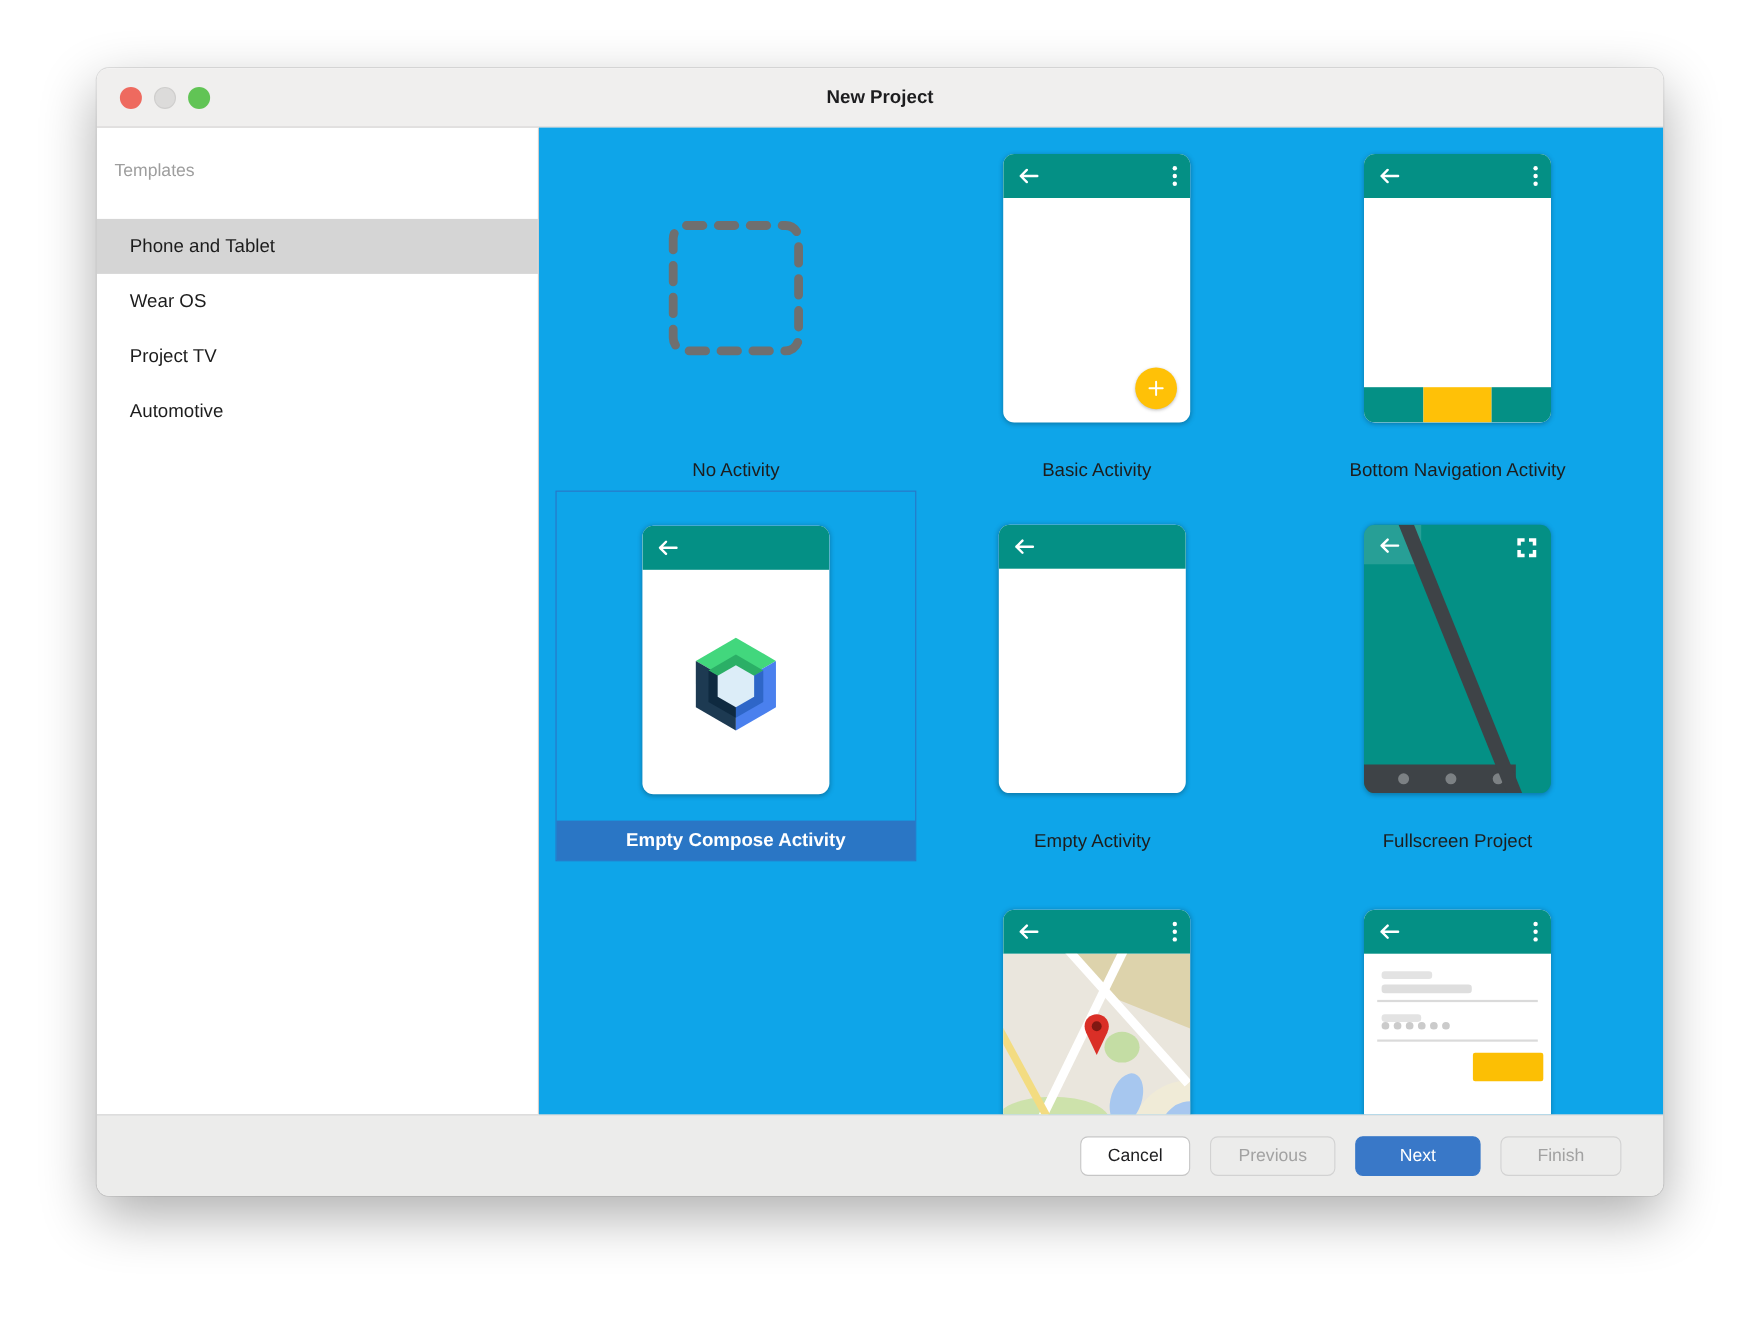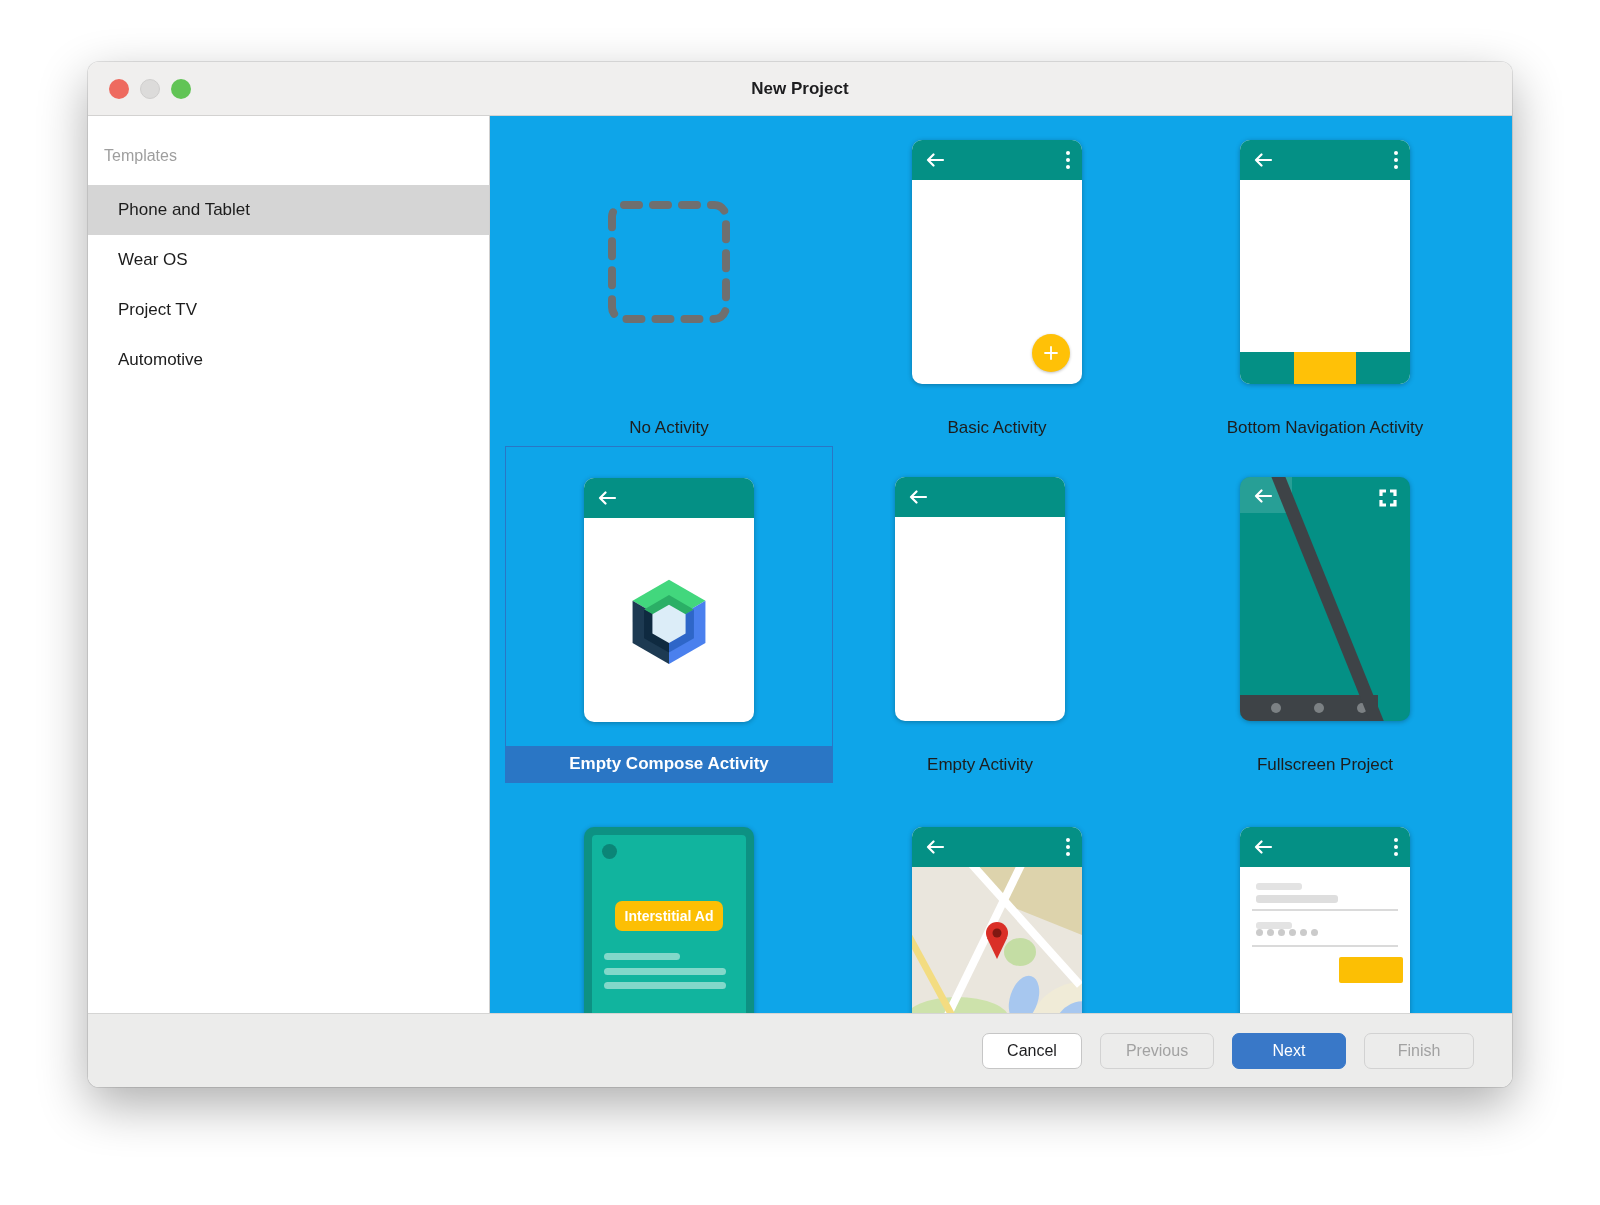--- a/index.html
+++ b/index.html
@@ -14,21 +14,21 @@
   .tl{width:20px;height:20px;border-radius:50%}
   .tl.red{background:#ee6a5f}
   .tl.gray{background:#dcdbda;border:1px solid #cfcecd}
   .tl.green{background:#61c455}
   .title{height:100%;display:flex;align-items:center;justify-content:center;
     font-size:17px;font-weight:700;color:#1d1d1f}
   
   .content{flex:1;display:flex;min-height:0}
   .sidebar{width:402px;flex:0 0 402px;border-right:1px solid #cfcfcf;padding-top:31px;background:#fff}
   .sb-header{margin-left:16px;font-size:16px;color:#9e9e9e;height:22px}
-  .sb-list{margin-top:16px}
+  .sb-list{margin-top:30px}
   .sb-item{height:50px;display:flex;align-items:center;padding-left:30px;font-size:17px;color:#1c1c1c;cursor:default}
   .sb-item.selected{background:#d5d5d5}
   .main{flex:1;position:relative;overflow:hidden;background:#0ea5e9}
   
   .cell{position:absolute;width:328px;height:337px;display:flex;flex-direction:column}
   .thumb{flex:1;display:flex;justify-content:center}
   .cell-label{height:36px;display:flex;align-items:center;justify-content:center;font-size:17px;color:#1d1d1d}
   .cell.selected{border:1px solid #2a76c5}
   .cell.selected .cell-label{background:#2a76c5;color:#fff;font-weight:700}
   
@@ -190,21 +190,21 @@
                 <polygon points="22,37 48,52 48,82 22,67" fill="#0f2a40"></polygon>
                 <polygon points="74,37 74,67 48,82 48,52" fill="#2e66c8"></polygon>
                 <polygon points="48,32 65.3,42 65.3,62 48,72 30.7,62 30.7,42" fill="#dcedf8"></polygon>
               </svg>
             </div>
           </div>
         </div>
         <div class="cell-label">Empty Compose Activity</div>
       </div>
 
-      <div class="cell" style="left:326px;top:330px">
+      <div class="cell" style="left:339px;top:330px">
         <div class="thumb">
           <div class="card">
             <div class="card-header">
               <svg width="22" height="14">
                   <use href="#back-arrow"></use>
                 </svg>
               <span></span>
             </div>
           </div>
         </div>
@@ -227,33 +227,20 @@
                 <use href="#back-arrow"></use>
               </svg>
             <svg class="fs-icon" width="20" height="20">
               <path d="M3 8V3h5 M12 3h5v5 M17 12v5h-5 M8 17H3v-5" stroke="#fff" stroke-width="3.2" fill="none"></path>
             </svg>
           </div>
         </div>
         <div class="cell-label">Fullscreen Project</div>
       </div>
 
-      <div class="cell" style="left:15px;top:680px">
-        <div class="thumb">
-          <div class="card ad">
-            <div class="ad-inner">
-              <div class="ad-dot"></div>
-              <div class="ad-btn">Interstitial Ad</div>
-              <div class="ad-line" style="top:118px;width:76px"></div>
-              <div class="ad-line" style="top:133px;width:122px"></div>
-              <div class="ad-line" style="top:147px;width:122px"></div>
-            </div>
-          </div>
-        </div>
-      </div>
 
       <div class="cell" style="left:343px;top:680px">
         <div class="thumb">
           <div class="card">
             <div class="card-header">
               <svg width="22" height="14">
                   <use href="#back-arrow"></use>
                 </svg>
               <span class="kebab">
                   <i></i>

